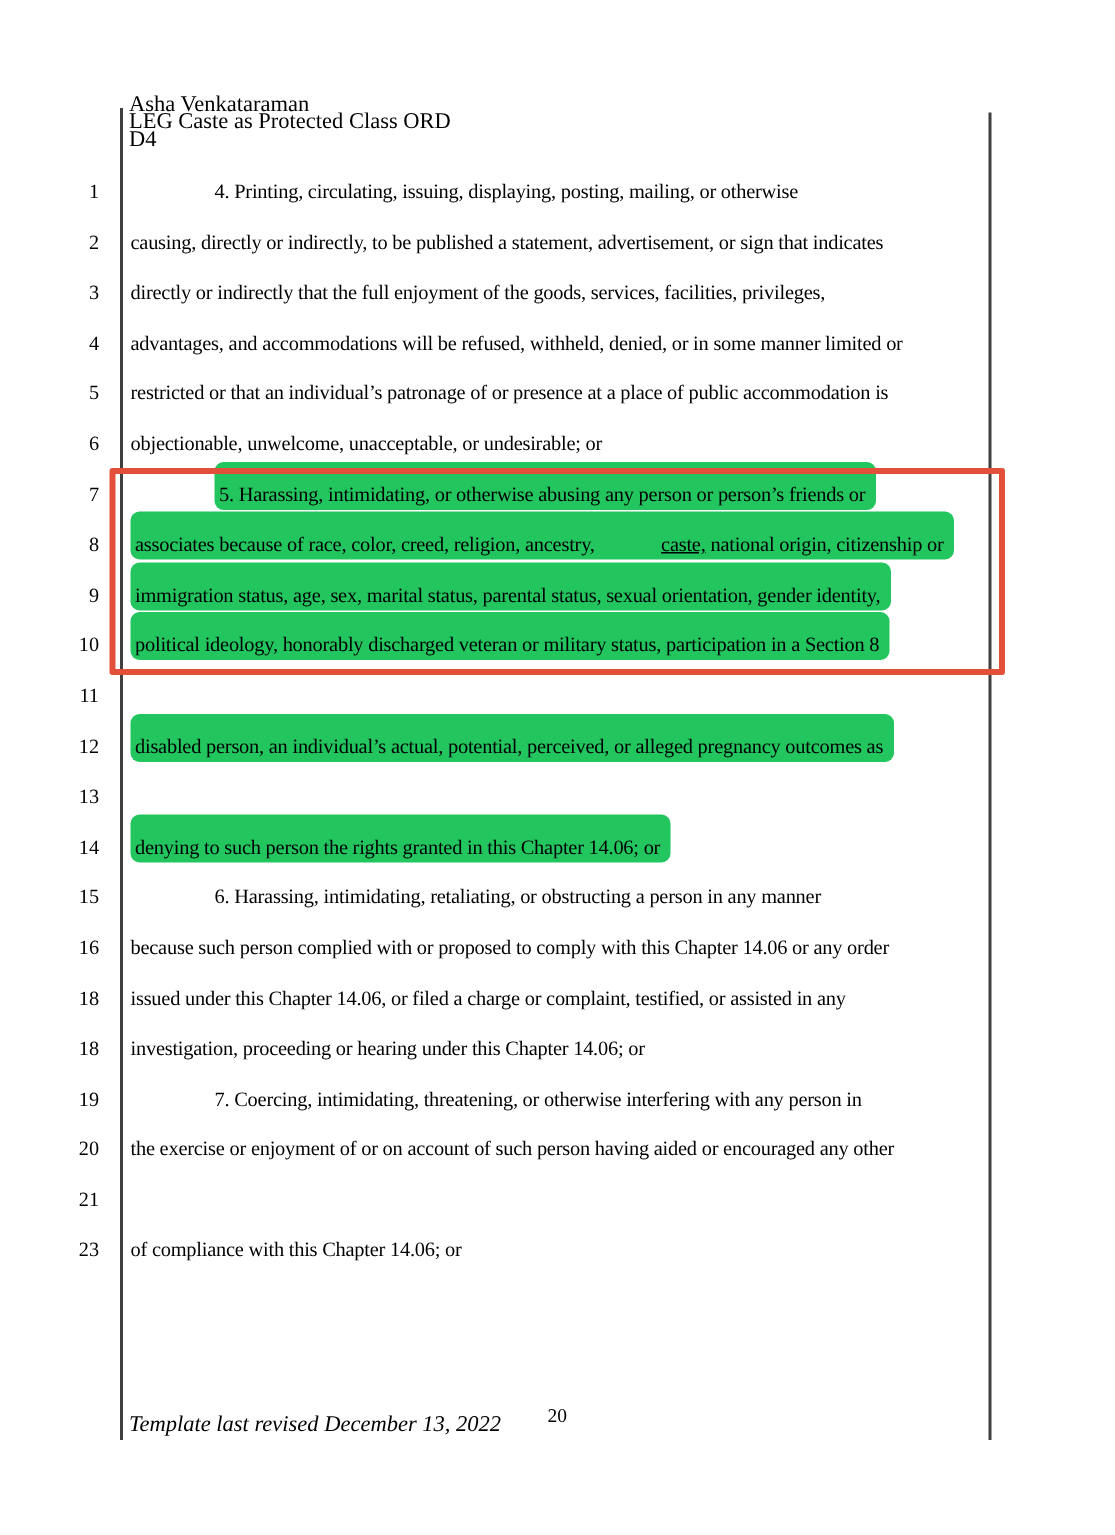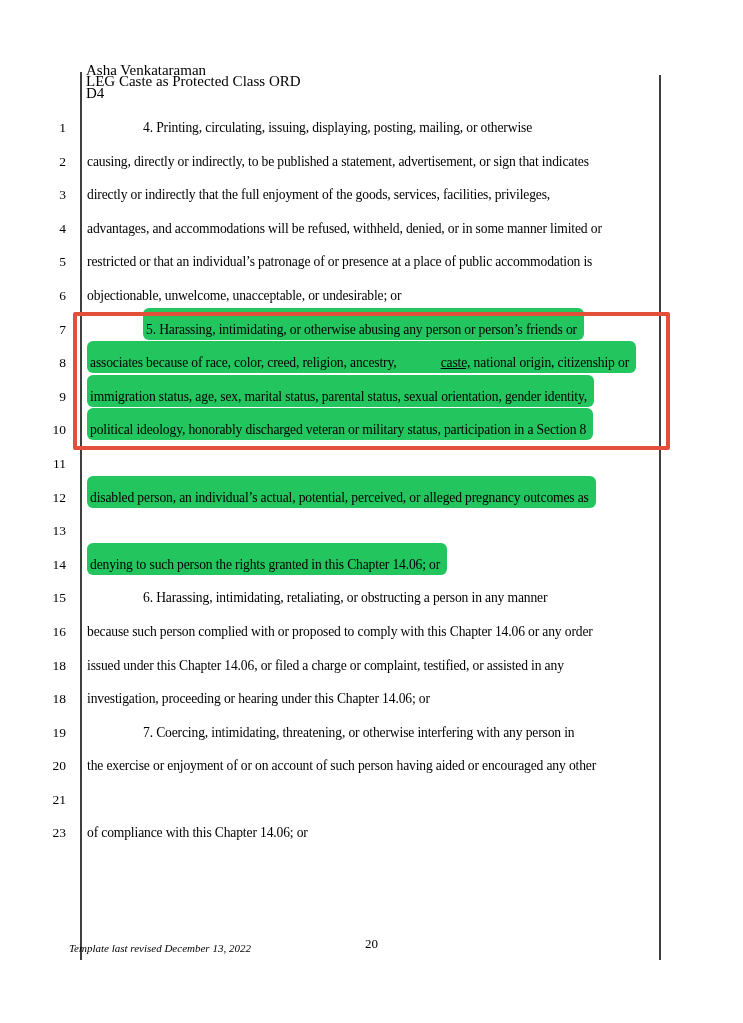--- a/index.html
+++ b/index.html
@@ -70,22 +70,22 @@
     left: 73px; top: 312px;
     width: 597px; height: 138px;
     border: 4px solid #e2503b;
     border-radius: 2px;
     background: transparent;
     z-index: 5;
   }
 
   
   .footer-note {
-    position: absolute; left: 69px; top: 942px;
-    font-size: 11px; font-style: italic;
+    position: absolute; left: 86px; top: 942px;
+    font-size: 15px; font-style: italic;
     white-space: nowrap;
   }
   .page-number {
     position: absolute; left: 0; top: 936px; width: 743px;
     text-align: center; font-size: 13px;
   }
 </style>
 </head>
 <body>
 

